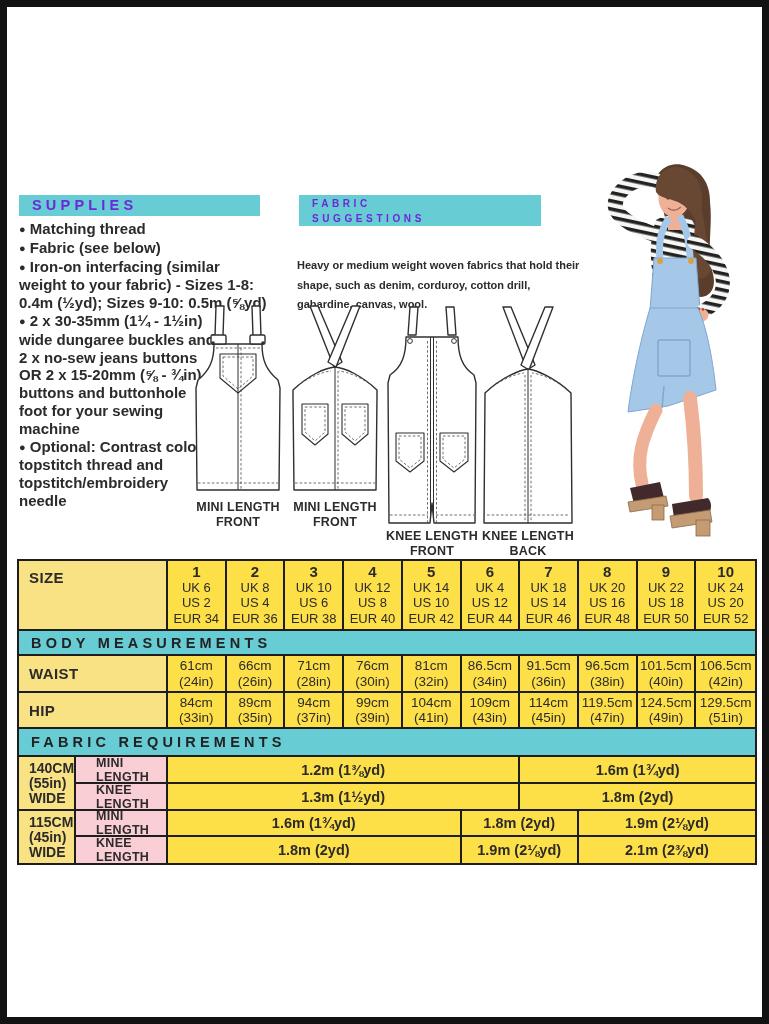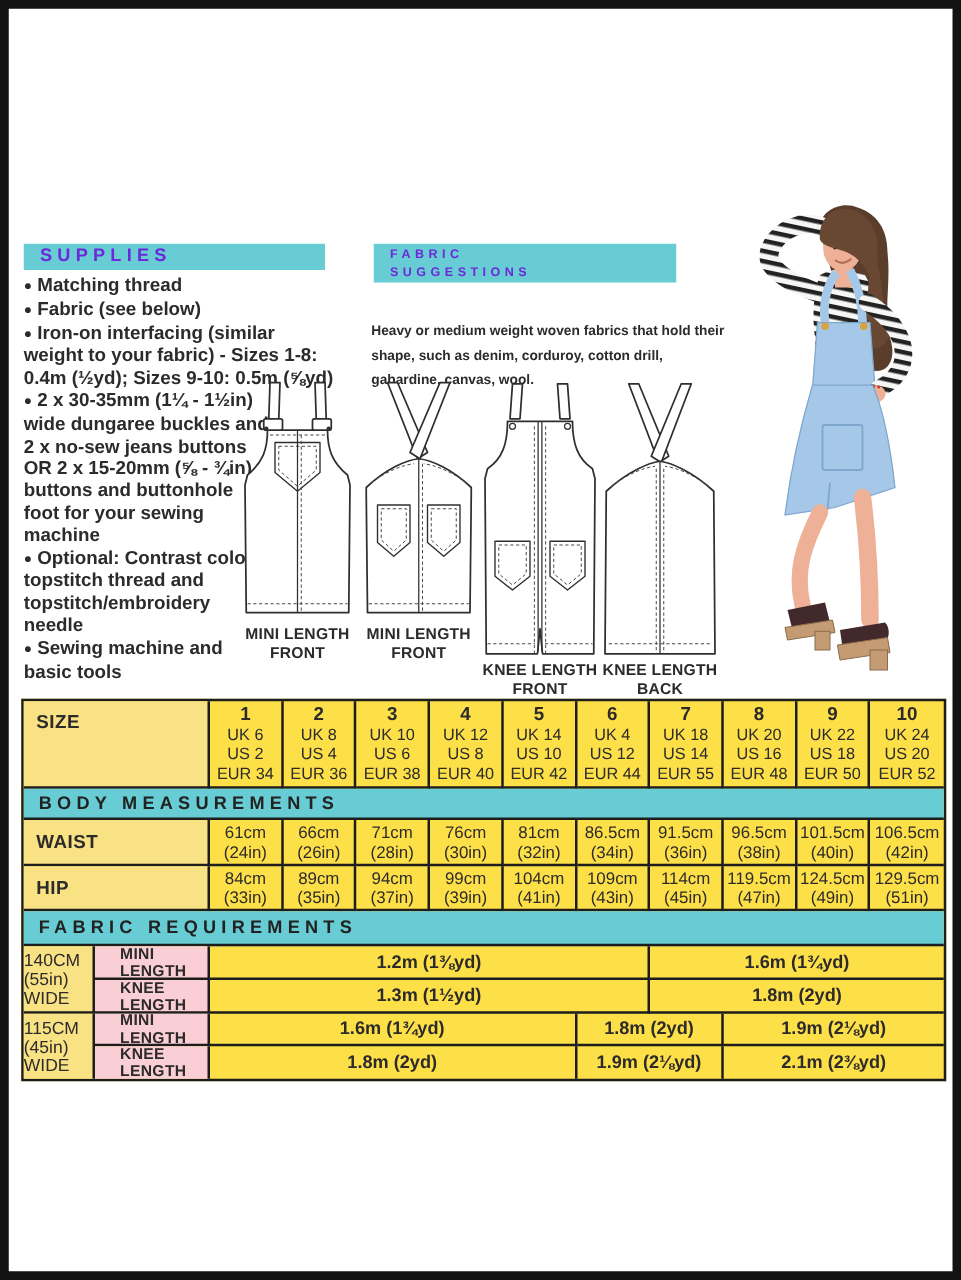--- a/index.html
+++ b/index.html
@@ -52,40 +52,39 @@
   .tbanner{grid-column:1/-1; background:var(--teal); font-weight:bold; font-size:14.5px;
     letter-spacing:4.2px; align-items:center; padding-left:12px; color:#222;}
   .rowlab{grid-column:1/3; font-weight:bold; font-size:15px; letter-spacing:0.4px;
     padding-left:10px; align-items:center;}
   .rowlab.top{align-items:flex-start; padding-top:8px;}
   .szc{flex-direction:column; align-items:center; justify-content:center;
     font-size:13px; line-height:15.5px;}
   .szc .n{font-size:15px; font-weight:bold;}
   .mc{flex-direction:column; align-items:center; justify-content:center;
     font-size:13.5px; line-height:15.5px;}
-  .wlab{flex-direction:column; justify-content:center; padding-left:0;
-    font-weight:normal; font-size:14px; line-height:15px;}
+  .wlab{flex-direction:column; justify-content:center; padding-left:10px;
+    font-weight:bold; font-size:14px; line-height:15px;}
   .plab{align-items:center; padding-left:20px; font-weight:bold; font-size:12.5px;
     letter-spacing:0.3px;}
   .val{align-items:center; justify-content:center; font-size:14.5px; font-weight:600;}
 </style>
 </head>
 <body>
 
 <div id="page">
   <div id="frame"></div>
 
   <div id="supplies-banner" class="banner">SUPPLIES</div>
   <div id="supplies-list">
     <div class="sup-item"><span class="blt">●</span> <span>Matching thread</span></div>
     <div class="sup-item"><span class="blt">●</span> <span>Fabric (see below)</span></div>
     <div class="sup-item"><span class="blt">●</span> <span>Iron-on interfacing (similar weight to your fabric) - Sizes 1-8: 0.4m (½yd); Sizes 9-10: 0.5m (⅝yd)</span></div>
     <div class="sup-item narrow"><span class="blt">●</span> <span>2 x 30-35mm (1¼ - 1½in) wide dungaree buckles and 2 x no-sew jeans buttons OR 2 x 15-20mm (⅝ - ¾in) buttons and buttonhole foot for your sewing machine</span></div>
     <div class="sup-item narrow"><span class="blt">●</span> <span>Optional: Contrast colour topstitch thread and topstitch/embroidery needle</span></div>
-    <div class="sup-item narrow"><span class="blt">●</span> <span>Sewing machine and basic tools</span></div>
   </div>
 
   <div id="fs-banner" class="banner">
     <span>FABRIC</span>
     <span>SUGGESTIONS</span>
   </div>
   <div id="fs-body">Heavy or medium weight woven fabrics that hold their shape, such as denim, corduroy, cotton drill, gabardine, canvas, wool.</div>
 
   <svg class="diag" style="left:190px; top:304px;" width="96" height="192" viewBox="0 0 96 192">
     <path class="outline" d="M26 2 L34 2 L33 32 L25 32 Z"></path>
@@ -253,21 +252,21 @@
     <div class="c szc bR bB r1">
         <div class="n">6</div>
         <div>UK 4</div>
         <div>US 12</div>
         <div>EUR 44</div>
       </div>
     <div class="c szc bR bB r1">
         <div class="n">7</div>
         <div>UK 18</div>
         <div>US 14</div>
-        <div>EUR 55</div>
+        <div>EUR 46</div>
       </div>
     <div class="c szc bR bB r1">
         <div class="n">8</div>
         <div>UK 20</div>
         <div>US 16</div>
         <div>EUR 48</div>
       </div>
     <div class="c szc bR bB r1">
         <div class="n">9</div>
         <div>UK 22</div>

